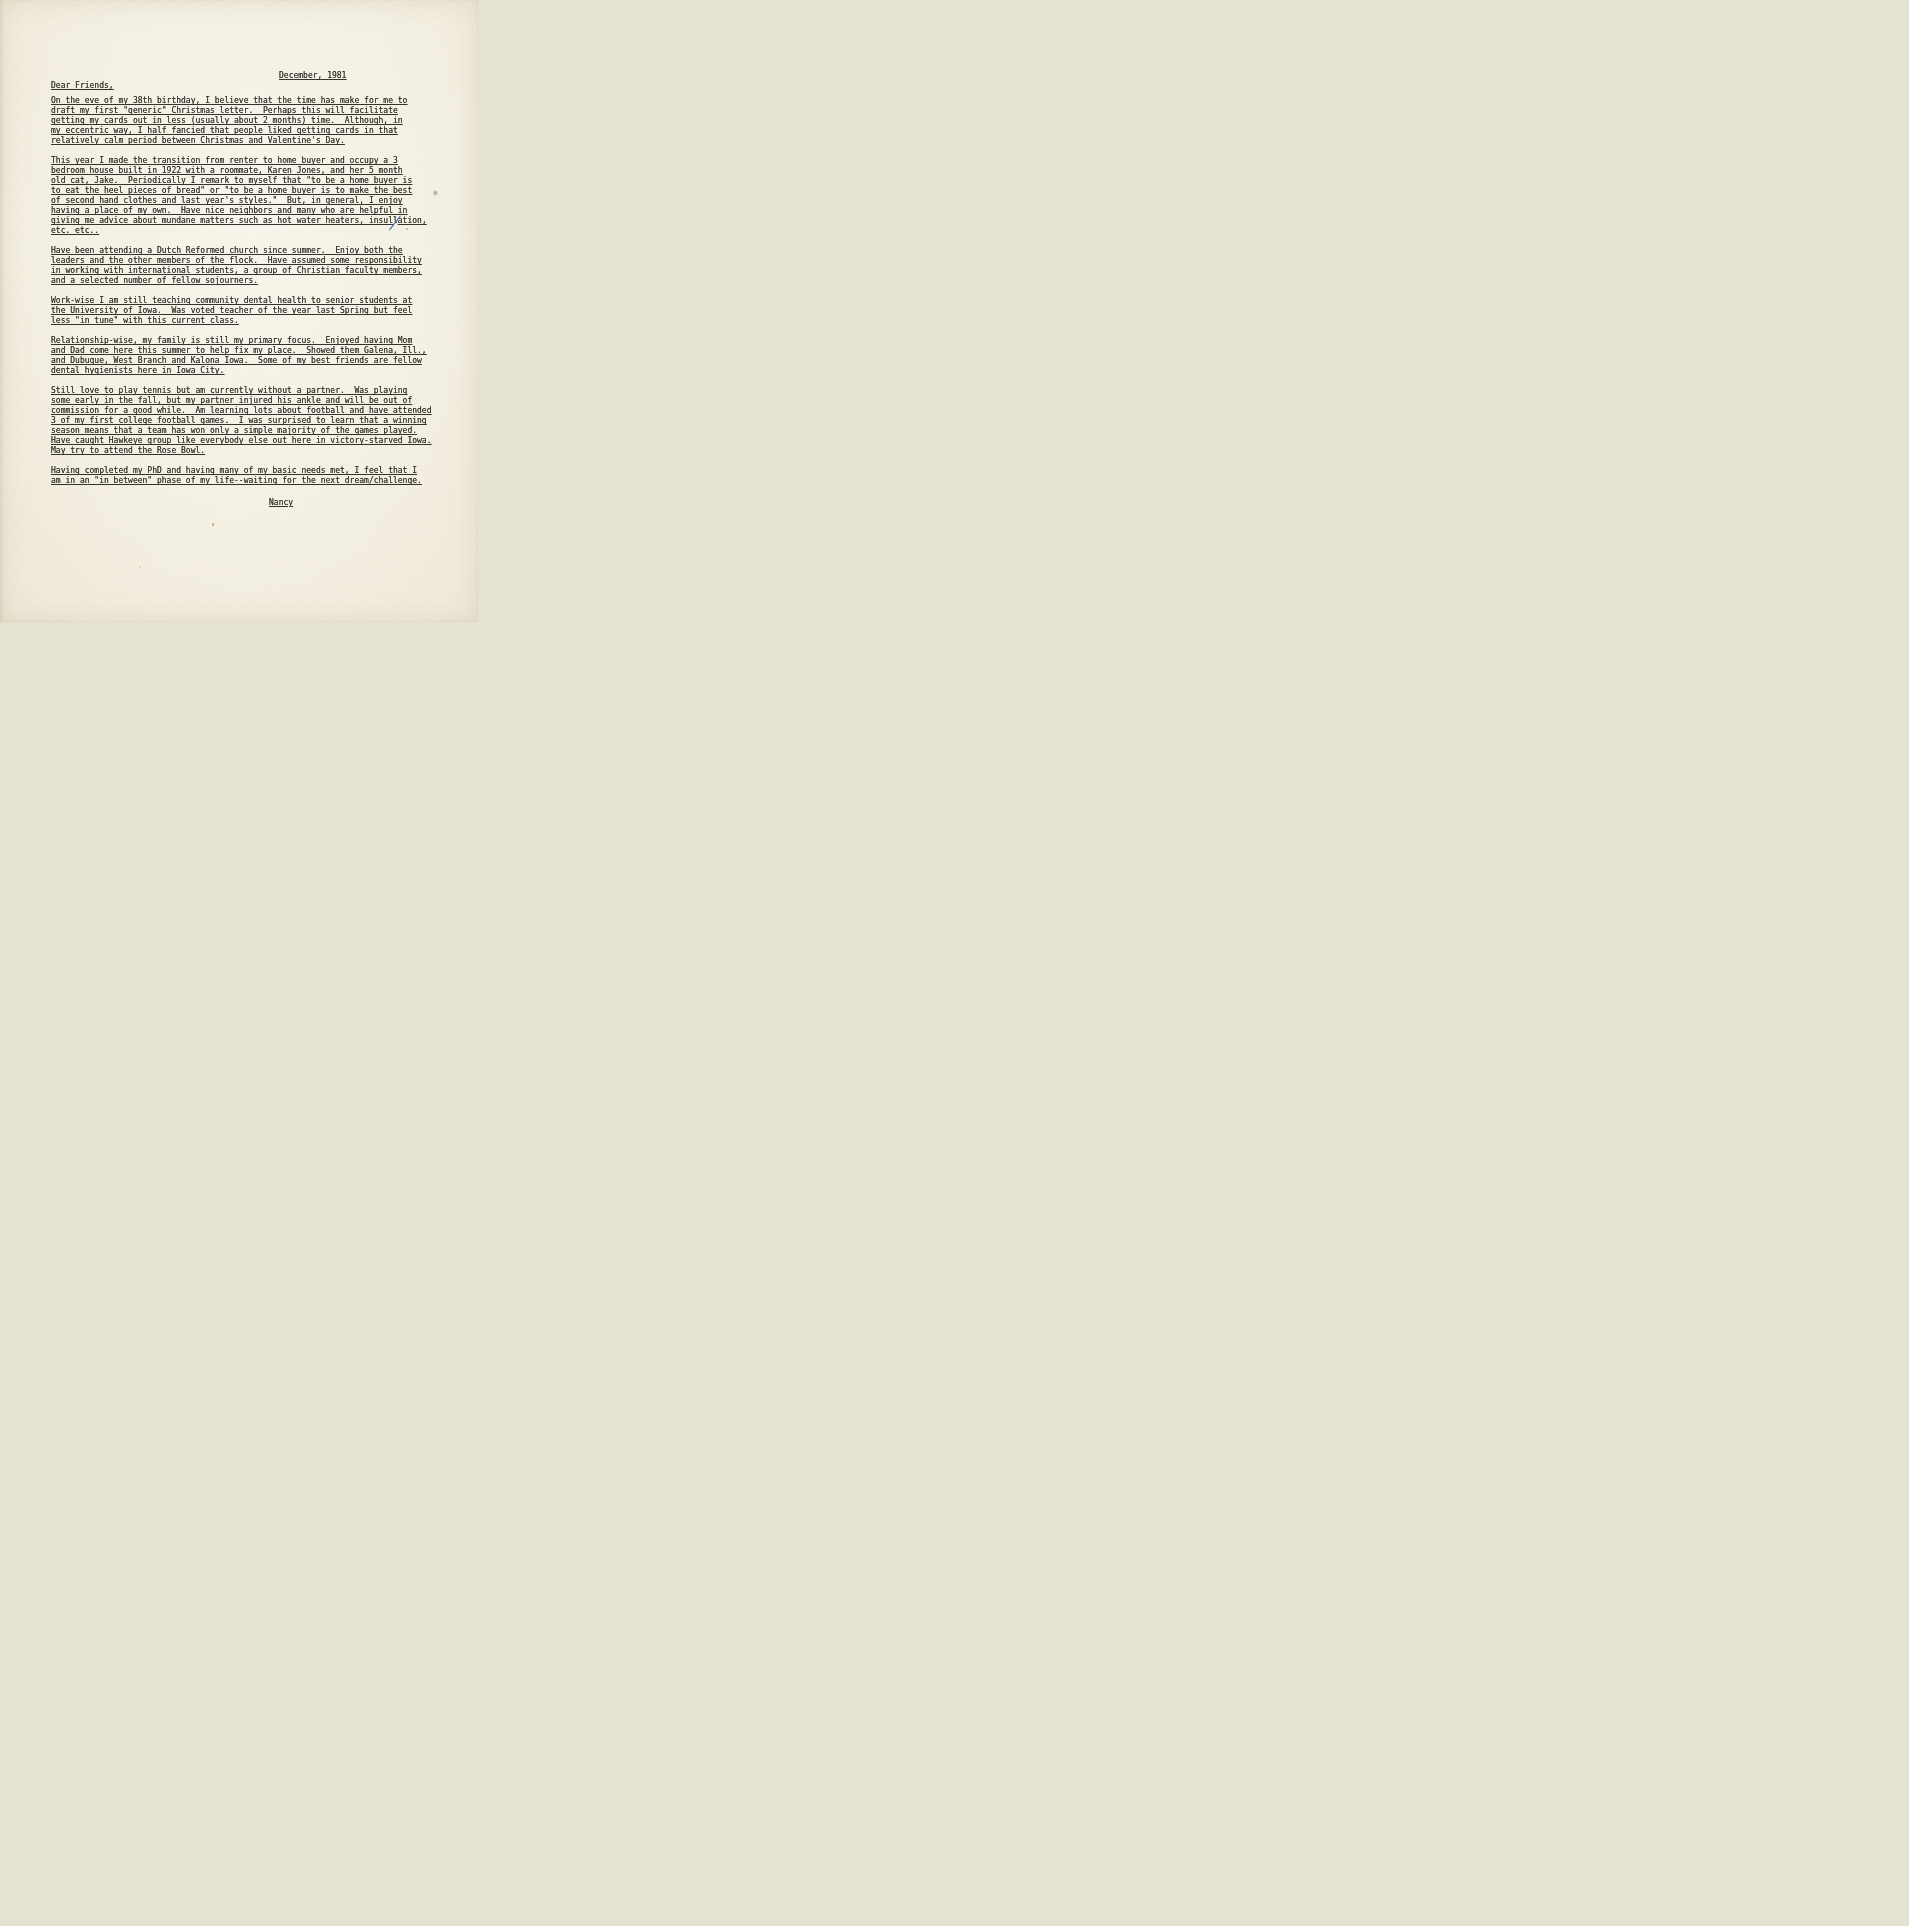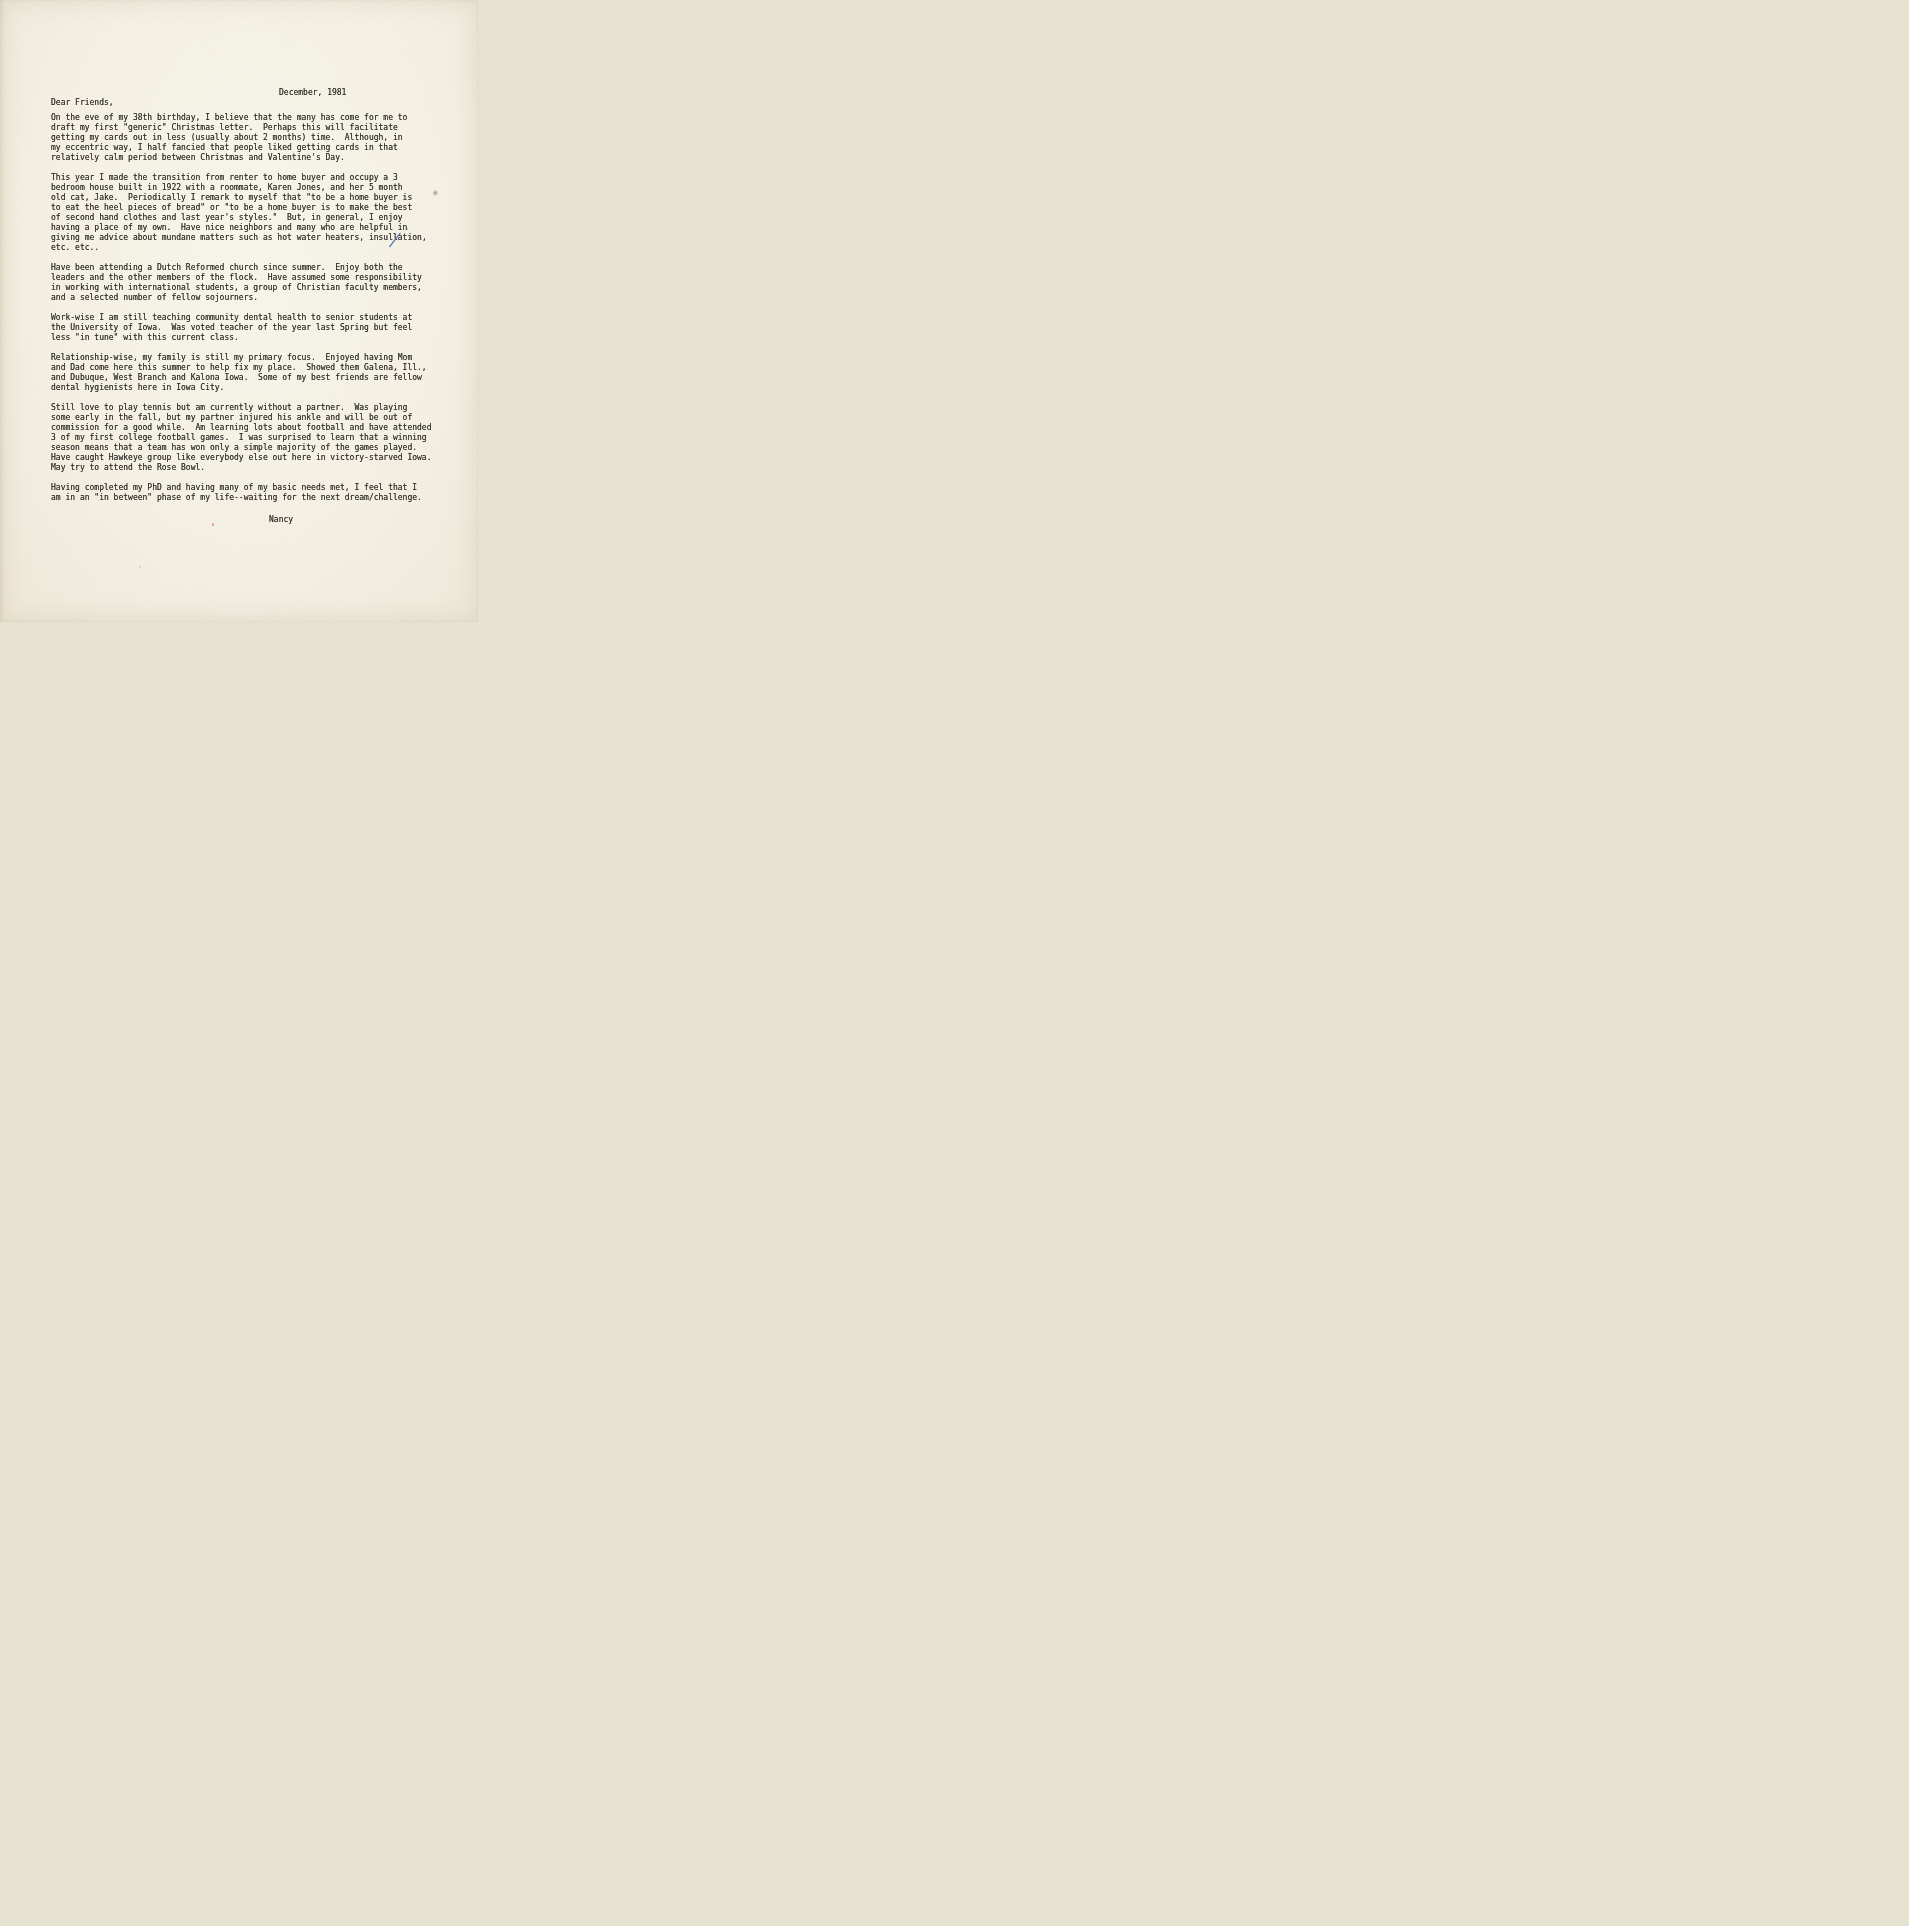--- a/index.html
+++ b/index.html
@@ -27,22 +27,23 @@
     inset: 0;
     background:
       repeating-linear-gradient(104deg, rgba(186,176,146,0.045) 0 0.8px, rgba(0,0,0,0) 0.8px 2.3px),
       repeating-linear-gradient(14deg, rgba(255,255,255,0.05) 0 1.2px, rgba(0,0,0,0) 1.2px 3.1px),
       linear-gradient(to right, rgba(190,180,150,.22) 0, rgba(190,180,150,0) 5.4px);
     pointer-events: none;
   }
   .letter {
     position: absolute;
     left: 51px;
-    top: 88px;
+    top: 71px;
     width: 389px;
+    text-decoration: underline;
   }
   .date-line { margin-left: 228px; white-space: pre; }
   .salutation { white-space: pre; }
   .para { margin-top: 10px; }
   .para.first { margin-top: 5.4px; }
   .line { white-space: pre; }
   .date-line, .salutation, .line, .signature {
     text-shadow: 0 0 0.2px rgba(53,51,46,0.75);
   }
   .signature { margin-top: 11.6px; margin-left: 218px; white-space: pre; }
@@ -99,21 +100,21 @@
 <body>
 
 <div class="page">
 
   <div class="letter">
     <div class="date-line">December, 1981</div>
 
     <div class="salutation">Dear Friends,</div>
 
     <div class="para first">
-        <div class="line">On the eve of my 38th birthday, I believe that the many has come for me to</div>
+        <div class="line">On the eve of my 38th birthday, I believe that the time has make for me to</div>
         <div class="line">draft my first "generic" Christmas letter.  Perhaps this will facilitate</div>
         <div class="line">getting my cards out in less (usually about 2 months) time.  Although, in</div>
         <div class="line">my eccentric way, I half fancied that people liked getting cards in that</div>
         <div class="line">relatively calm period between Christmas and Valentine's Day.</div>
       </div>
     <div class="para">
         <div class="line">This year I made the transition from renter to home buyer and occupy a 3</div>
         <div class="line">bedroom house built in 1922 with a roommate, Karen Jones, and her 5 month</div>
         <div class="line">old cat, Jake.  Periodically I remark to myself that "to be a home buyer is</div>
         <div class="line">to eat the heel pieces of bread" or "to be a home buyer is to make the best</div>

